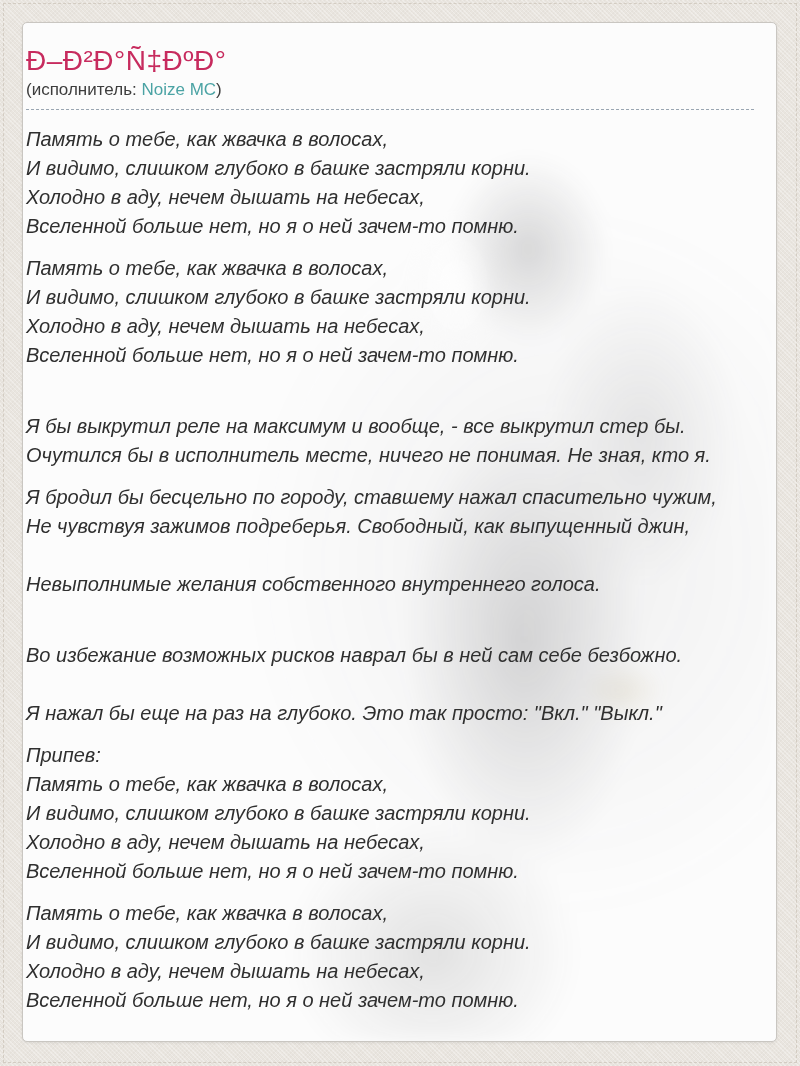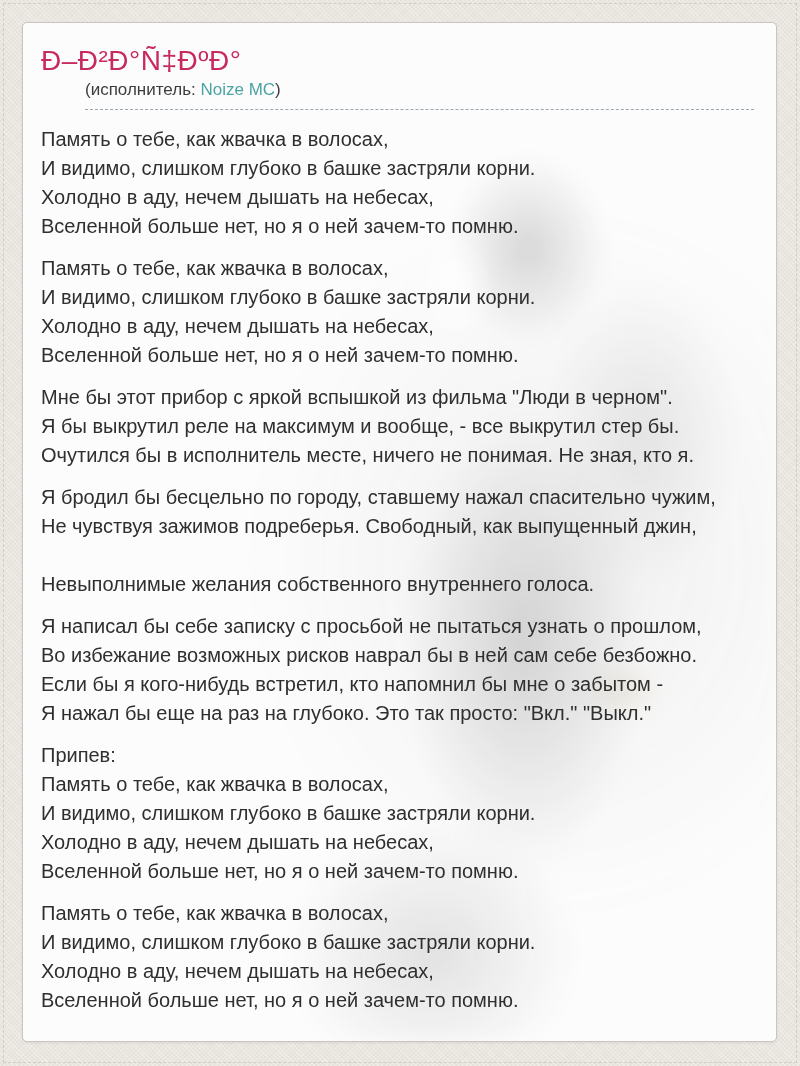--- a/index.html
+++ b/index.html
@@ -16,21 +16,21 @@
     position: absolute; inset: 3px;
     border: 1px dashed #d3ccc2;
     pointer-events: none;
   }
   .lyrics-card {
     position: absolute; left: 22px; top: 22px;
     width: 755px; height: 1020px; box-sizing: border-box;
     background: #fcfcfc;
     border: 1px solid #c9c6c1; border-radius: 5px;
     box-shadow: 0 1px 3px rgba(0,0,0,0.07);
-    padding: 18px 22px 0 18px;
+    padding: 18px 22px 0 3px;
     overflow: hidden;
   }
   .watermark {
     position: absolute; inset: 0; pointer-events: none;
     filter: blur(7px);
     background:
       radial-gradient(ellipse 58px 92px  at 433px 262px, rgba(255,255,255,0.85), rgba(255,255,255,0) 70%),
       radial-gradient(ellipse 112px 132px at 505px 225px, rgba(35,35,40,0.16),  rgba(35,35,40,0) 72%),
       radial-gradient(ellipse 172px 330px at 500px 620px, rgba(35,35,40,0.15),  rgba(35,35,40,0) 70%),
       radial-gradient(ellipse 140px 220px at 620px 410px, rgba(60,60,65,0.09),  rgba(60,60,65,0) 70%),
@@ -41,49 +41,48 @@
   .card-header { position: relative; z-index: 2; }
   .song-title {
     margin: 4px 0 3px;
     font-size: 28px; font-weight: 400; letter-spacing: 0.5px;
     color: var(--c-title, #c72b5e);
   }
   .subtitle-line {
     font-size: 17px; color: #3d3d3d;
     padding-bottom: 9px;
     border-bottom: 1px dashed #9aa6b2;
-    margin-left: 44px;
   }
   .artist-link {
     color: var(--c-artist_link, #4ba3a4);
     text-decoration: none; cursor: pointer;
   }
   .lyrics {
     position: relative; z-index: 2;
     margin-top: 15px;
     font-size: 20px; line-height: 29px;
     color: var(--c-lyrics_text, #2f2f2f);
   }
-  .stanza { margin: 0 0 13px; }
+  .stanza { margin: 0 0 13px; font-style: italic; }
 </style>
 </head>
 <body>
 
 <div class="stitch-border"></div>
 
 <div class="lyrics-card">
   <div class="watermark"></div>
 
   <div class="card-header">
     <h1 class="song-title">Ð–Ð²Ð°Ñ‡ÐºÐ°</h1>
     <div class="subtitle-line"><span>(исполнитель: </span><a class="artist-link">Noize MC</a><span>)</span></div>
   </div>
 
   <div class="lyrics">
       <p class="stanza"><span>Память о тебе, как жвачка в волосах,</span><br><span>И видимо, слишком глубоко в башке застряли корни.</span><br><span>Холодно в аду, нечем дышать на небесах,</span><br><span>Вселенной больше нет, но я о ней зачем-то помню.</span></p>
       <p class="stanza"><span>Память о тебе, как жвачка в волосах,</span><br><span>И видимо, слишком глубоко в башке застряли корни.</span><br><span>Холодно в аду, нечем дышать на небесах,</span><br><span>Вселенной больше нет, но я о ней зачем-то помню.</span></p>
-      <p class="stanza"><span>Мне бы этот прибор с яркой вспышкой из фильма "Люди в черном".</span><br><span>Я бы выкрутил реле на максимум и вообще, - все выкрутил стер бы.</span><br><span>Очутился бы в исполнитель месте, ничего не понимая. Не зная, кто я.</span><br></p>
+      <p class="stanza"><br><span>Я бы выкрутил реле на максимум и вообще, - все выкрутил стер бы.</span><br><span>Очутился бы в исполнитель месте, ничего не понимая. Не зная, кто я.</span><br></p>
       <p class="stanza"><span>Я бродил бы бесцельно по городу, ставшему нажал спасительно чужим,</span><br><span>Не чувствуя зажимов подреберья. Свободный, как выпущенный джин,</span><br><br><span>Невыполнимые желания собственного внутреннего голоса.</span></p>
-      <p class="stanza"><span>Я написал бы себе записку с просьбой не пытаться узнать о прошлом,</span><br><span>Во избежание возможных рисков наврал бы в ней сам себе безбожно.</span><br><span>Если бы я кого-нибудь встретил, кто напомнил бы мне о забытом -</span><br><span>Я нажал бы еще на раз на глубоко. Это так просто: "Вкл." "Выкл."</span></p>
+      <p class="stanza"><br><span>Во избежание возможных рисков наврал бы в ней сам себе безбожно.</span><br><br><span>Я нажал бы еще на раз на глубоко. Это так просто: "Вкл." "Выкл."</span></p>
       <p class="stanza"><span>Припев:</span><br><span>Память о тебе, как жвачка в волосах,</span><br><span>И видимо, слишком глубоко в башке застряли корни.</span><br><span>Холодно в аду, нечем дышать на небесах,</span><br><span>Вселенной больше нет, но я о ней зачем-то помню.</span></p>
       <p class="stanza"><span>Память о тебе, как жвачка в волосах,</span><br><span>И видимо, слишком глубоко в башке застряли корни.</span><br><span>Холодно в аду, нечем дышать на небесах,</span><br><span>Вселенной больше нет, но я о ней зачем-то помню.</span></p>
     </div>
 </div>
 
 </body></html>

